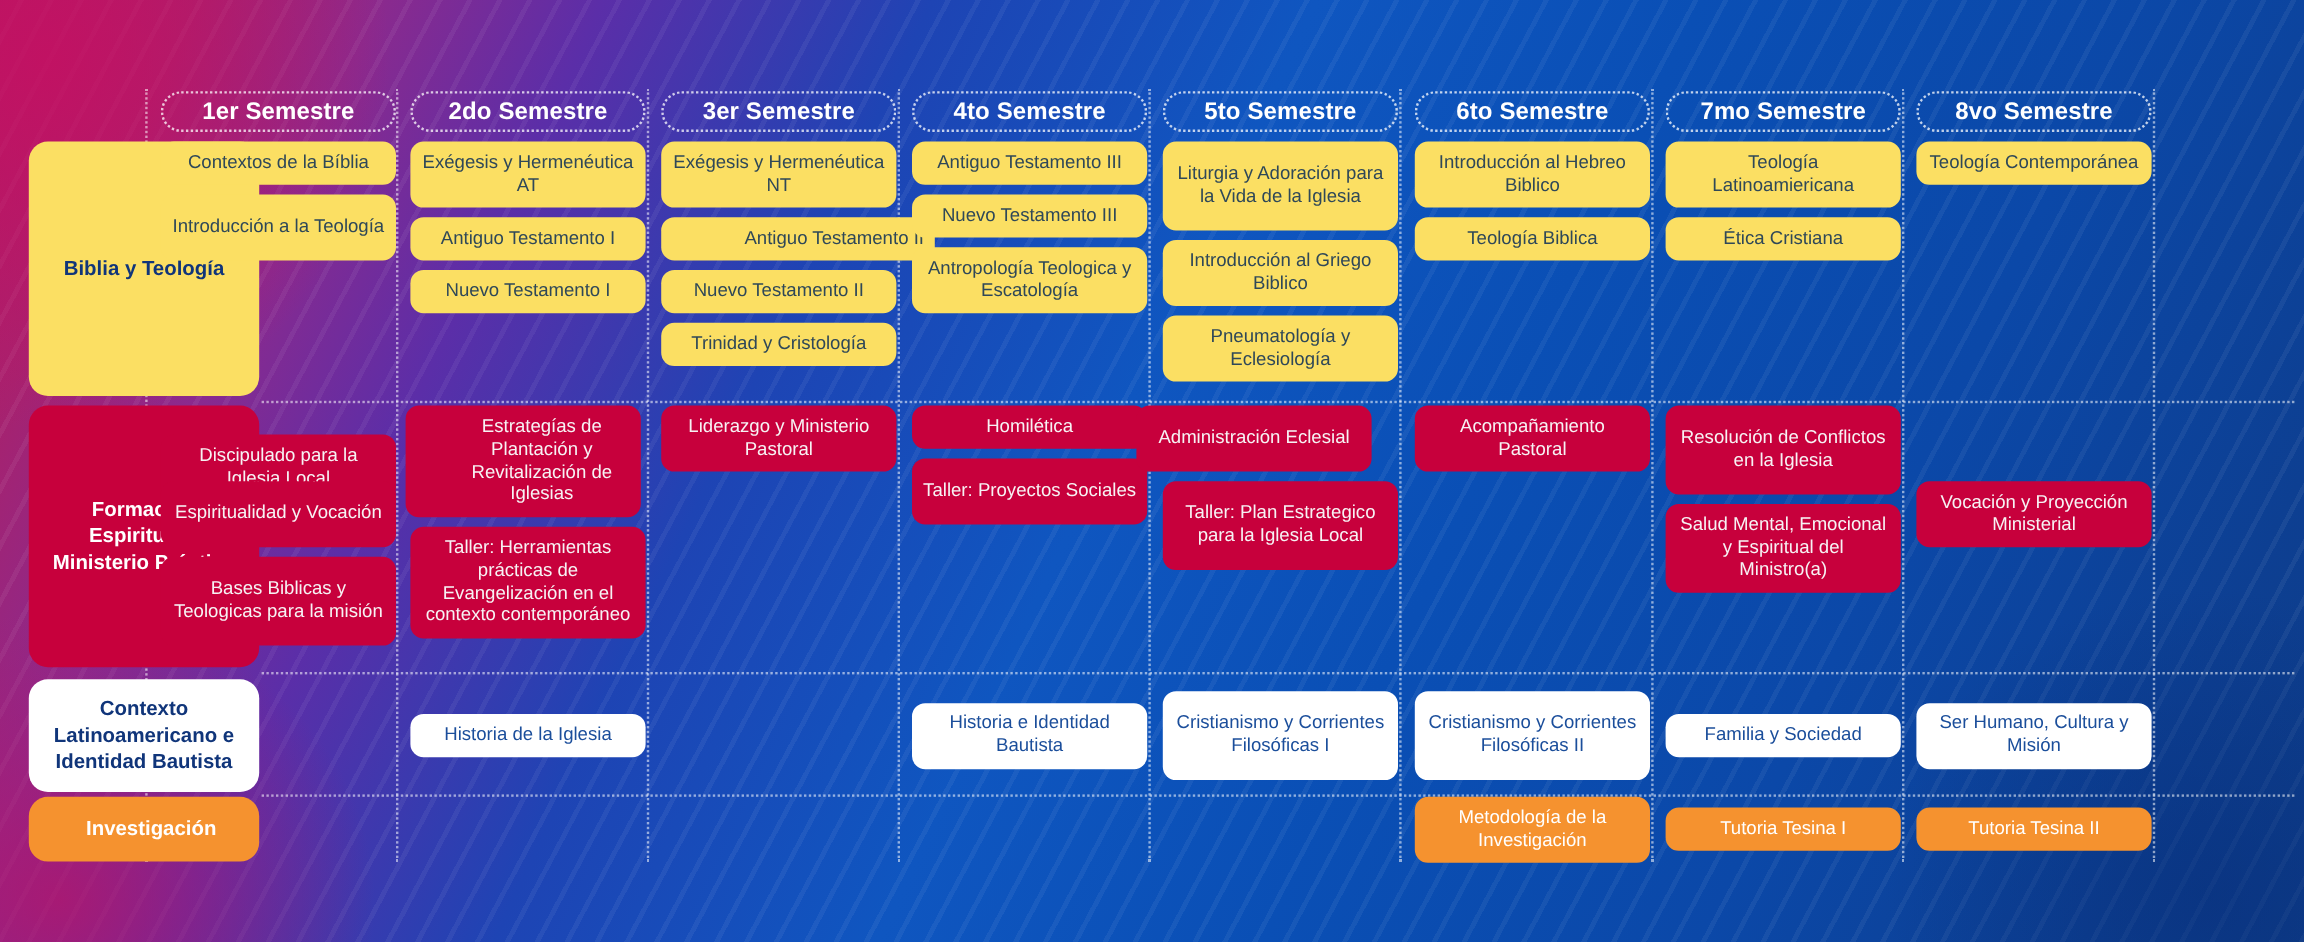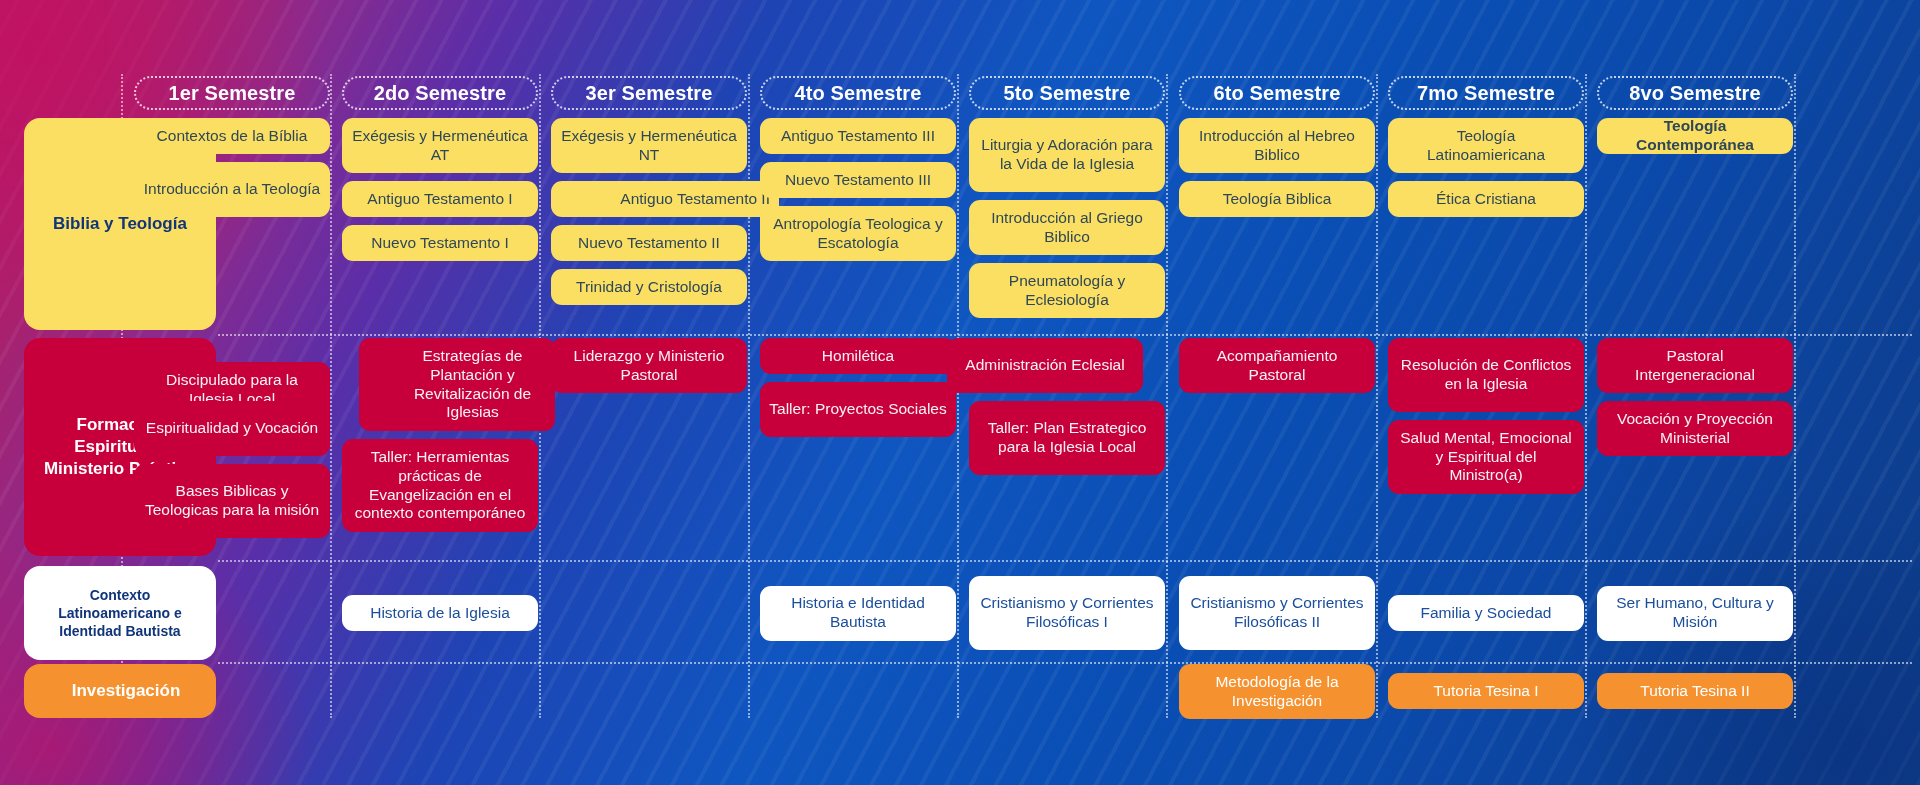--- a/index.html
+++ b/index.html
@@ -109,21 +109,21 @@
     display: flex;
     align-items: center;
     justify-content: center;
     text-align: center;
     font-weight: bold;
     line-height: 1.3;
     padding: 6px 12px;
   }
   .area-yellow { background: #fbdf63; color: #10357a; font-size: 17px; }
   .area-red    { background: #c7003c; color: #ffffff; font-size: 17px; }
-  .area-white  { background: #ffffff; color: #10357a; font-size: 14px; }
+  .area-white  { background: #ffffff; color: #10357a; font-size: 17px; }
   .area-orange { background: #f5922f; color: #ffffff; font-size: 17px; }
 
   
   .card {
     position: absolute;
     border-radius: 11px;
     display: flex;
     align-items: center;
     justify-content: center;
     text-align: center;
@@ -245,33 +245,33 @@
       </div>
       <div class="card c-yellow" style="left: 1179px; top: 181px; width: 196px; height: 36px;">
         <span>Teología Biblica</span>
       </div>
       <div class="card c-yellow" style="left: 1388px; top: 118px; width: 196px; height: 55px;">
         <span>Teología Latinoamiericana</span>
       </div>
       <div class="card c-yellow" style="left: 1388px; top: 181px; width: 196px; height: 36px;">
         <span>Ética Cristiana</span>
       </div>
-      <div class="card c-yellow" style="left: 1597px; top: 118px; width: 196px; height: 36px; font-weight: bold;">
+      <div class="card c-yellow" style="left: 1597px; top: 118px; width: 196px; height: 36px;">
         <span>Teología Contemporánea</span>
       </div>
       <div class="card c-red" style="left: 134px; top: 338px; width: 196px; height: 55px; margin-top: 24px;">
         <span>Discipulado para la Iglesia Local</span>
       </div>
       <div class="card c-red" style="left: 134px; top: 401px; width: 196px; height: 55px;">
         <span>Espiritualidad y Vocación</span>
       </div>
       <div class="card c-red" style="left: 134px; top: 464px; width: 196px; height: 74px;">
         <span>Bases Biblicas y Teologicas para la misión</span>
       </div>
-      <div class="card c-red" style="left: 359px; top: 338px; width: 196px; height: 93px; padding-left: 40px;">
+      <div class="card c-red" style="left: 338px; top: 338px; width: 196px; height: 93px; padding-left: 40px;">
         <span>Estrategías de Plantación y Revitalización de Iglesias</span>
       </div>
       <div class="card c-red" style="left: 342px; top: 439px; width: 196px; height: 93px;">
         <span>Taller: Herramientas prácticas de Evangelización en el contexto contemporáneo</span>
       </div>
       <div class="card c-red" style="left: 551px; top: 338px; width: 196px; height: 55px;">
         <span>Liderazgo y Ministerio Pastoral</span>
       </div>
       <div class="card c-red" style="left: 760px; top: 338px; width: 196px; height: 36px;">
         <span>Homilética</span>
@@ -287,23 +287,20 @@
       </div>
       <div class="card c-red" style="left: 1179px; top: 338px; width: 196px; height: 55px;">
         <span>Acompañamiento Pastoral</span>
       </div>
       <div class="card c-red" style="left: 1388px; top: 338px; width: 196px; height: 74px;">
         <span>Resolución de Conflictos en la Iglesia</span>
       </div>
       <div class="card c-red" style="left: 1388px; top: 420px; width: 196px; height: 74px;">
         <span>Salud Mental, Emocional y Espiritual del Ministro(a)</span>
       </div>
-      <div class="card c-red" style="left: 1597px; top: 338px; width: 196px; height: 55px;">
-        <span>Pastoral Intergeneracional</span>
-      </div>
       <div class="card c-red" style="left: 1597px; top: 401px; width: 196px; height: 55px;">
         <span>Vocación y Proyección Ministerial</span>
       </div>
       <div class="card c-white" style="left: 342px; top: 595px; width: 196px; height: 36px;">
         <span>Historia de la Iglesia</span>
       </div>
       <div class="card c-white" style="left: 760px; top: 585.5px; width: 196px; height: 55px;">
         <span>Historia e Identidad Bautista</span>
       </div>
       <div class="card c-white" style="left: 969px; top: 576px; width: 196px; height: 74px;">

